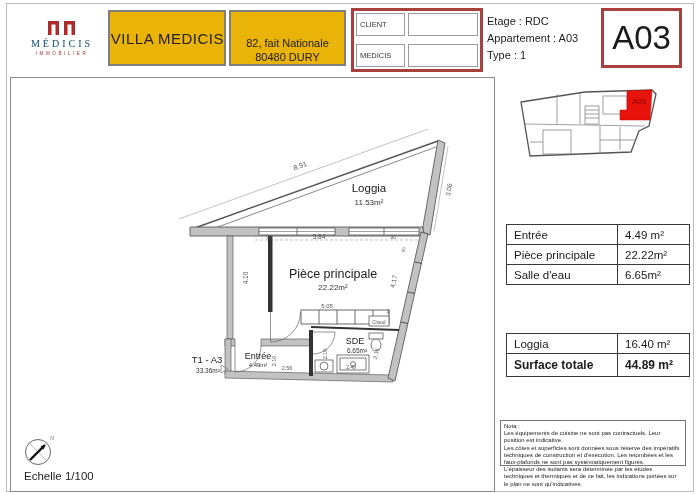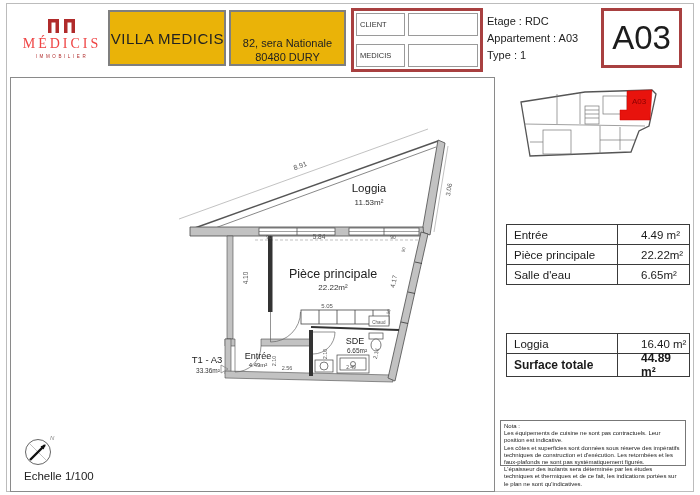--- a/index.html
+++ b/index.html
@@ -2,41 +2,41 @@
 <html><head>
 <meta charset="utf-8">
 <style>
   html,body{margin:0;padding:0;background:#e9e9e9;}
   .page{position:relative;width:700px;height:495px;background:#fff;
         font-family:"Liberation Sans",sans-serif;color:#1a1a1a;overflow:hidden;}
   .frame{position:absolute;left:6px;top:3px;width:686px;height:487px;border:1px solid #bcbcbc;}
   .abs{position:absolute;}
   
   .logo{left:20px;top:8px;width:84px;height:60px;display:flex;flex-direction:column;align-items:center;justify-content:center;}
-  .brand{font-family:"Liberation Serif",serif;font-size:14px;letter-spacing:3px;color:#ef4444;margin-top:3px;}
+  .brand{font-family:"Liberation Serif",serif;font-size:10px;letter-spacing:3px;color:#0c4a6e;margin-top:3px;}
   .tagline{font-size:4.5px;letter-spacing:2.6px;color:#b02b2b;margin-top:2px;}
   .hbox{border:2px solid #7f7f7f;display:flex;align-items:center;justify-content:flex-end;text-align:center;background:#eab308;}
   .villa{left:108px;top:10px;width:114px;height:52px;font-size:15px;letter-spacing:.5px;color:#222;}
   .addr{left:229px;top:10px;width:113px;height:52px;font-size:11px;line-height:14px;color:#222;flex-direction:column;}
   .clientbox{left:351px;top:8px;width:122px;height:54px;border:3px solid #a84040;padding:2px;display:flex;flex-direction:column;justify-content:space-between;background:#fff;}
   .crow{display:flex;height:23px;border-radius:11px;}
   .clabel{width:44px;border:1px solid #9a9a9a;font-size:7.5px;color:#333;display:flex;align-items:center;padding-left:3px;}
   .cval{flex:1;border:1px solid #9a9a9a;margin-left:3px;}
   .info{left:487px;top:13px;width:110px;font-size:11px;line-height:17px;color:#222;}
   .a03box{left:601px;top:8px;width:75px;height:54px;border:3px solid #a84040;display:flex;align-items:center;justify-content:center;font-size:33px;color:#1c1c1c;}
   
   .planbox{left:10px;top:77px;width:483px;height:413px;border:1px solid #8a8a8a;}
   .echelle{left:24px;top:470px;font-size:11.5px;color:#222;}
   
   .miniplan{left:505px;top:84px;width:180px;height:104px;}
   .tbl{left:506px;width:182px;border:1px solid #3a3a3a;background:#fff;}
   .trow{display:flex;height:19px;align-items:center;font-size:11.5px;}
   .trow + .trow{border-top:1px solid #3a3a3a;}
   .tlabel{width:103px;padding-left:7px;border-right:1px solid #3a3a3a;height:100%;display:flex;align-items:center;}
-  .tval{flex:1;padding-left:7px;margin-left:16px;}
+  .tval{flex:1;padding-left:7px;}
   .boldrow{font-weight:bold;font-size:12px;height:22px;}
   .nota{left:500px;top:420px;width:186px;height:46px;border:1px solid #777;font-size:6px;line-height:7.2px;color:#222;padding:2px 3px;box-sizing:border-box;}
   .datebox{left:500px;top:469px;width:188px;height:20px;border:1px solid #3a3a3a;display:flex;align-items:center;justify-content:space-between;padding:0 6px;box-sizing:border-box;font-size:11.5px;color:#111;}
   svg text{font-family:"Liberation Sans",sans-serif;}
 </style>
 </head>
 <body>
 <div class="page">
 
 <div class="frame"></div>
@@ -48,21 +48,21 @@
   </svg>
   <div class="brand">MÉDICIS</div>
   <div class="tagline">IMMOBILIER</div>
 </div>
 
 <div class="abs hbox villa">
   <span>VILLA MEDICIS</span>
 </div>
 
 <div class="abs hbox addr">
-  <span>82, sera Nationale</span>
+  <span>82, fait Nationale</span>
   <span>80480 DURY</span>
 </div>
 
 <div class="abs clientbox">
   <div class="crow">
     <div class="clabel">CLIENT</div>
     <div class="cval"></div>
   </div>
   <div class="crow">
     <div class="clabel">MEDICIS</div>

